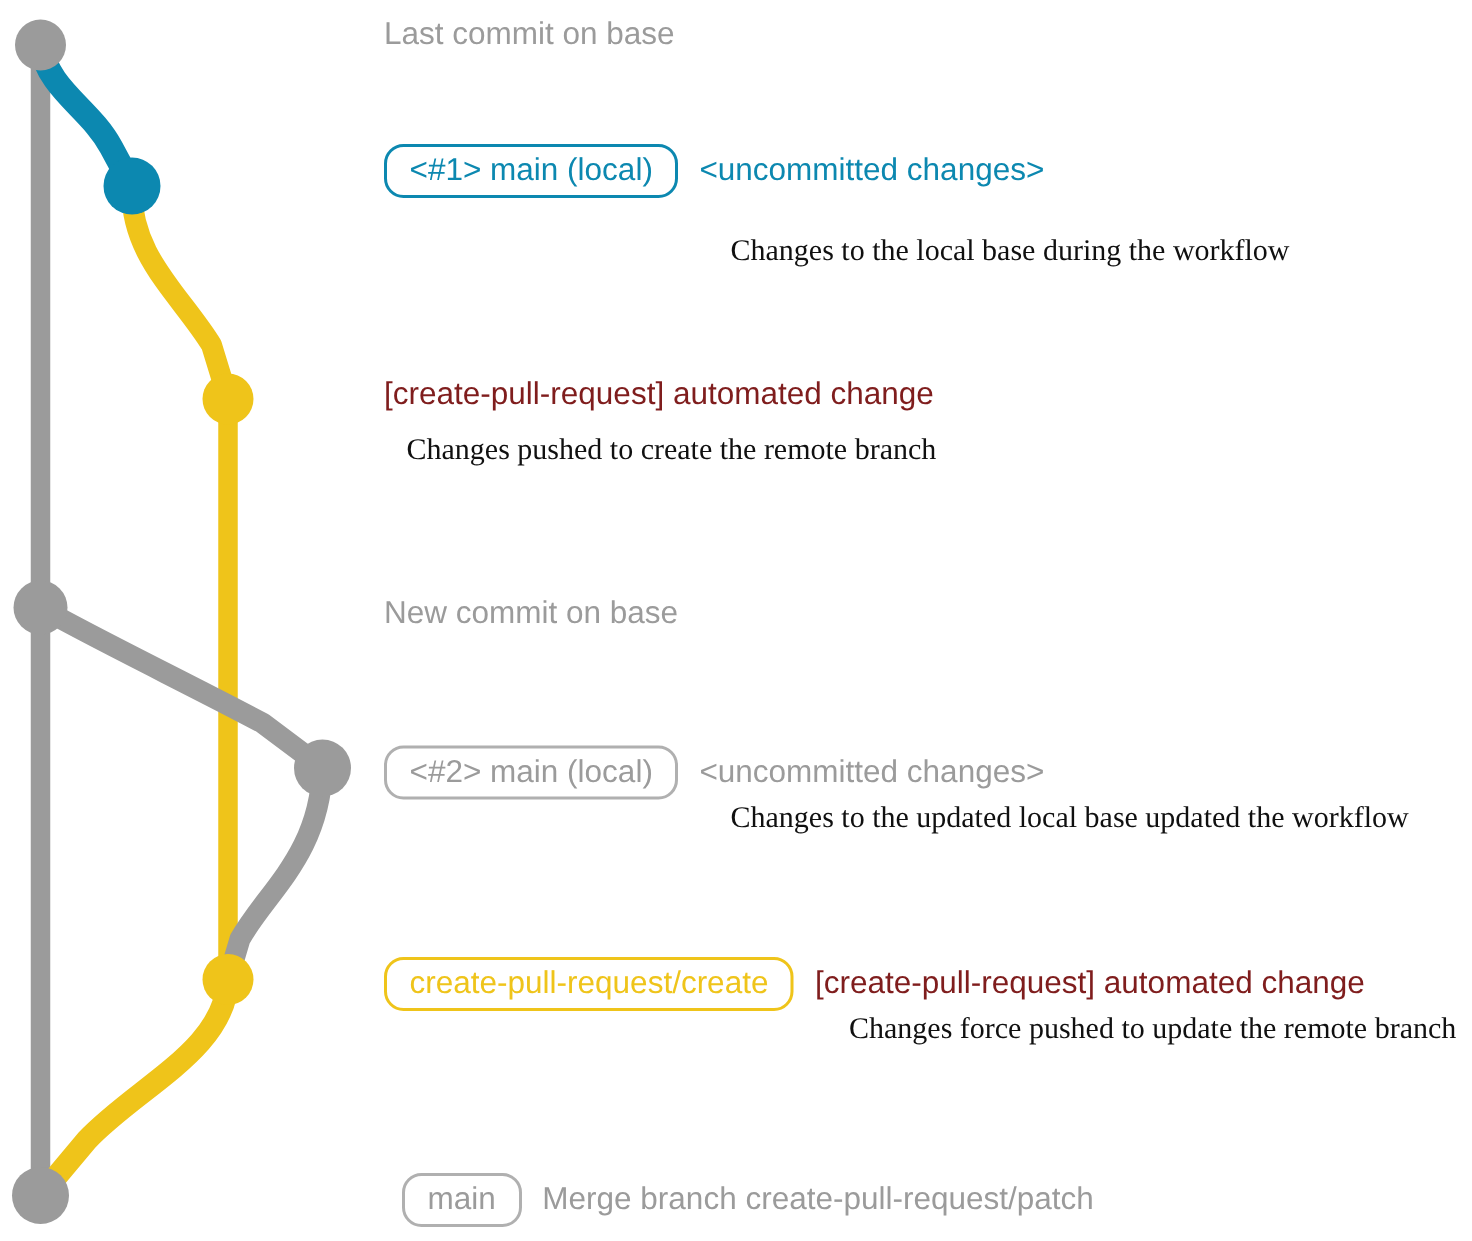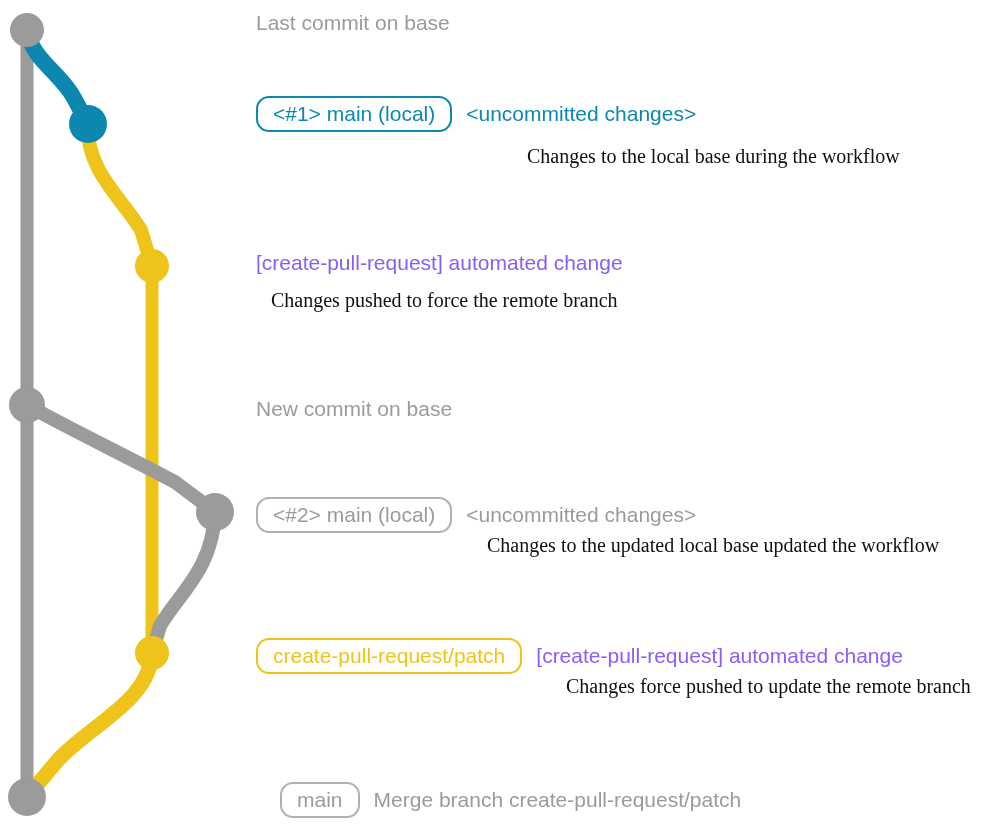--- a/index.html
+++ b/index.html
@@ -50,46 +50,46 @@
   .pill.amber { border-color: #efc41a; color: #efc41a; }
   .pill.gray  { border-color: #b0b0b0; color: #9b9b9b; }
 
   .subject {
     font-size: 21px;
     line-height: 1;
     font-family: Liberation Sans, sans-serif;
     color: #9b9b9b;
   }
   .subject.teal  { color: #0c88b0; }
-  .subject.amber { color: #8b5cf6; }
+  .subject.amber { color: #7f1d1d; }
   .subject.gray  { color: #9b9b9b; }
 
   .pill + .subject { margin-left: 14px; }
 
   .note {
     position: absolute;
     font-family: "Liberation Serif", serif;
     font-size: 20px;
     line-height: 1;
     color: #101010;
     white-space: nowrap;
   }
 
   
   #row-base-1      { left: 256px; top: 12px; }
   #row-local-1     { left: 256px; top: 96px; }
-  #note-local-1    { left: 487px; top: 146px; margin-left: 40px; }
+  #note-local-1    { left: 487px; top: 157px; }
   #row-auto-1      { left: 256px; top: 252px; }
   #note-auto-1     { left: 271px; top: 290px; }
   #row-base-2      { left: 256px; top: 398px; }
   #row-local-2     { left: 256px; top: 497px; text-align: right; }
   #note-local-2    { left: 487px; top: 535px; }
   #row-auto-2      { left: 256px; top: 638px; }
   #note-auto-2     { left: 566px; top: 676px; }
-  #row-merge       { left: 268px; top: 782px; padding-left: 12px; }
+  #row-merge       { left: 256px; top: 782px; padding-left: 12px; }
 </style>
 </head>
 <body>
 
 <svg id="graph-canvas" viewBox="0 0 981 827" xmlns="http://www.w3.org/2000/svg">
 
   <g fill="none" stroke-linecap="round" stroke-linejoin="round">
 
     <path stroke="#9b9b9b" stroke-width="13" d="M 27 30 L 27 797"></path>
 
@@ -124,34 +124,34 @@
 
 <div class="row" id="row-local-1">
   <span class="pill teal">&lt;#1&gt; main (local)</span>
   <span class="subject teal">&lt;uncommitted changes&gt;</span>
 </div>
 <div class="note" id="note-local-1">Changes to the local base during the workflow</div>
 
 <div class="row" id="row-auto-1">
   <span class="subject amber">[create-pull-request] automated change</span>
 </div>
-<div class="note" id="note-auto-1">Changes pushed to force the remote branch</div>
+<div class="note" id="note-auto-1">Changes pushed to create the remote branch</div>
 
 <div class="row" id="row-base-2">
   <span class="subject gray">New commit on base</span>
 </div>
 
 <div class="row" id="row-local-2">
   <span class="pill gray">&lt;#2&gt; main (local)</span>
   <span class="subject gray">&lt;uncommitted changes&gt;</span>
 </div>
 <div class="note" id="note-local-2">Changes to the updated local base updated the workflow</div>
 
 <div class="row" id="row-auto-2">
-  <span class="pill amber">create-pull-request/patch</span>
+  <span class="pill amber">create-pull-request/create</span>
   <span class="subject amber">[create-pull-request] automated change</span>
 </div>
 <div class="note" id="note-auto-2">Changes force pushed to update the remote branch</div>
 
 <div class="row" id="row-merge">
   <span class="pill gray">main</span>
   <span class="subject gray">Merge branch create-pull-request/patch</span>
 </div>
 
 </body></html>

